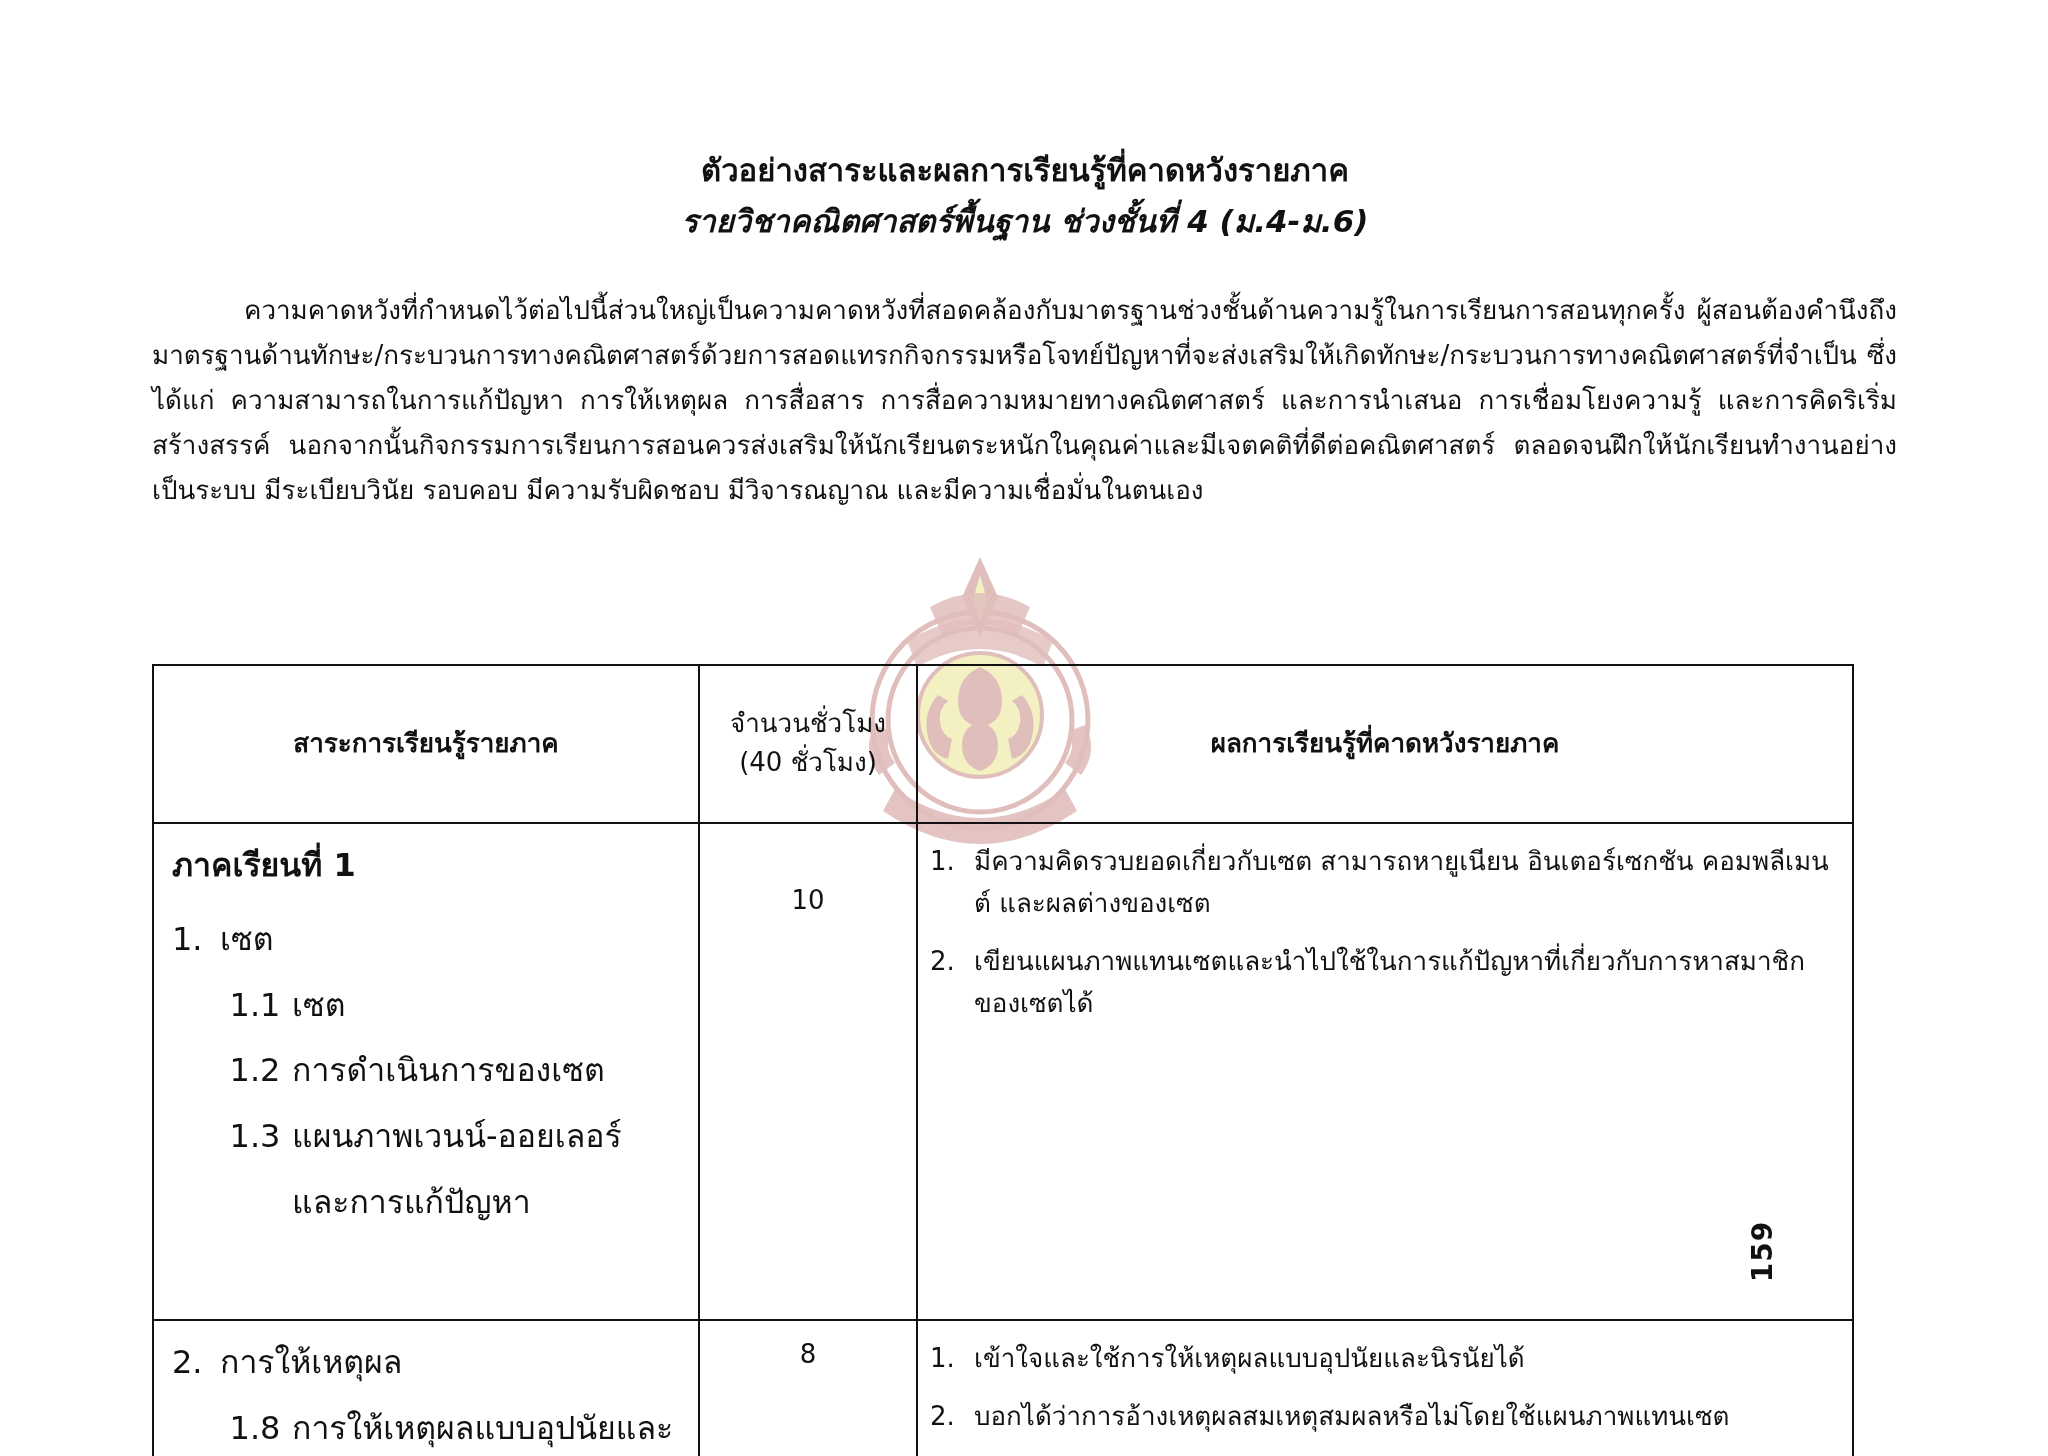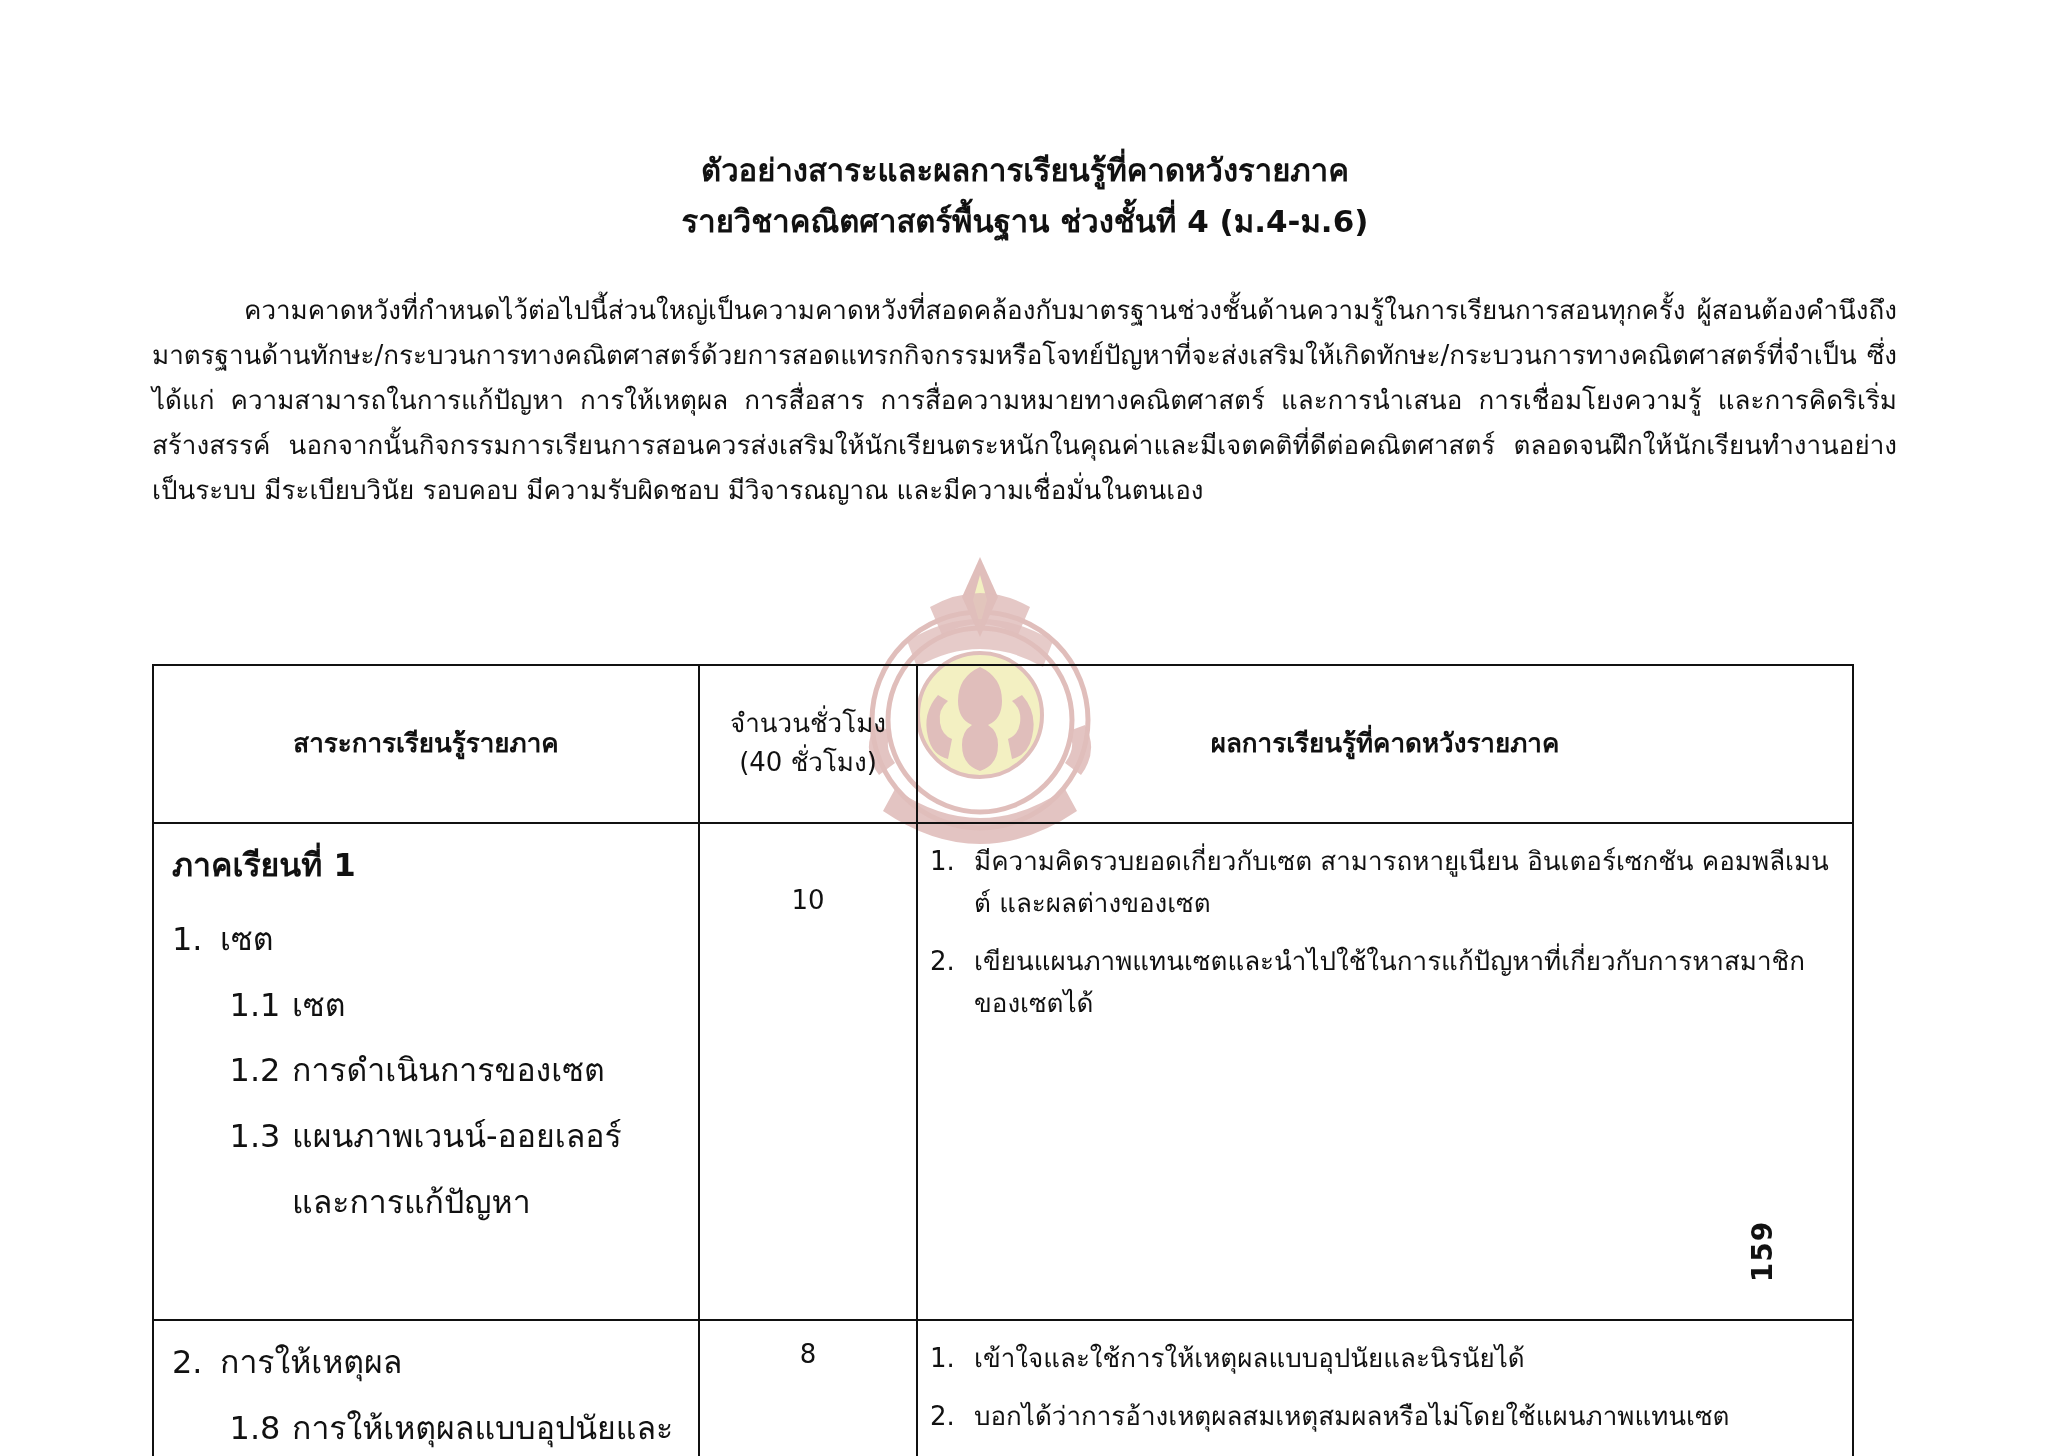--- a/index.html
+++ b/index.html
@@ -48,20 +48,21 @@
     font-size: 31px;
     font-weight: bold;
     line-height: 1.45;
     letter-spacing: 0px;
   }
   .title-line2 {
     font-size: 31px;
     font-weight: bold;
     line-height: 1.45;
     margin-top: 6px;
+    font-style: italic;
   }
 
   
   .intro {
     position: absolute;
     left: 152px;
     top: 288px;
     width: 1745px;
     font-size: 26px;
     line-height: 1.73;

